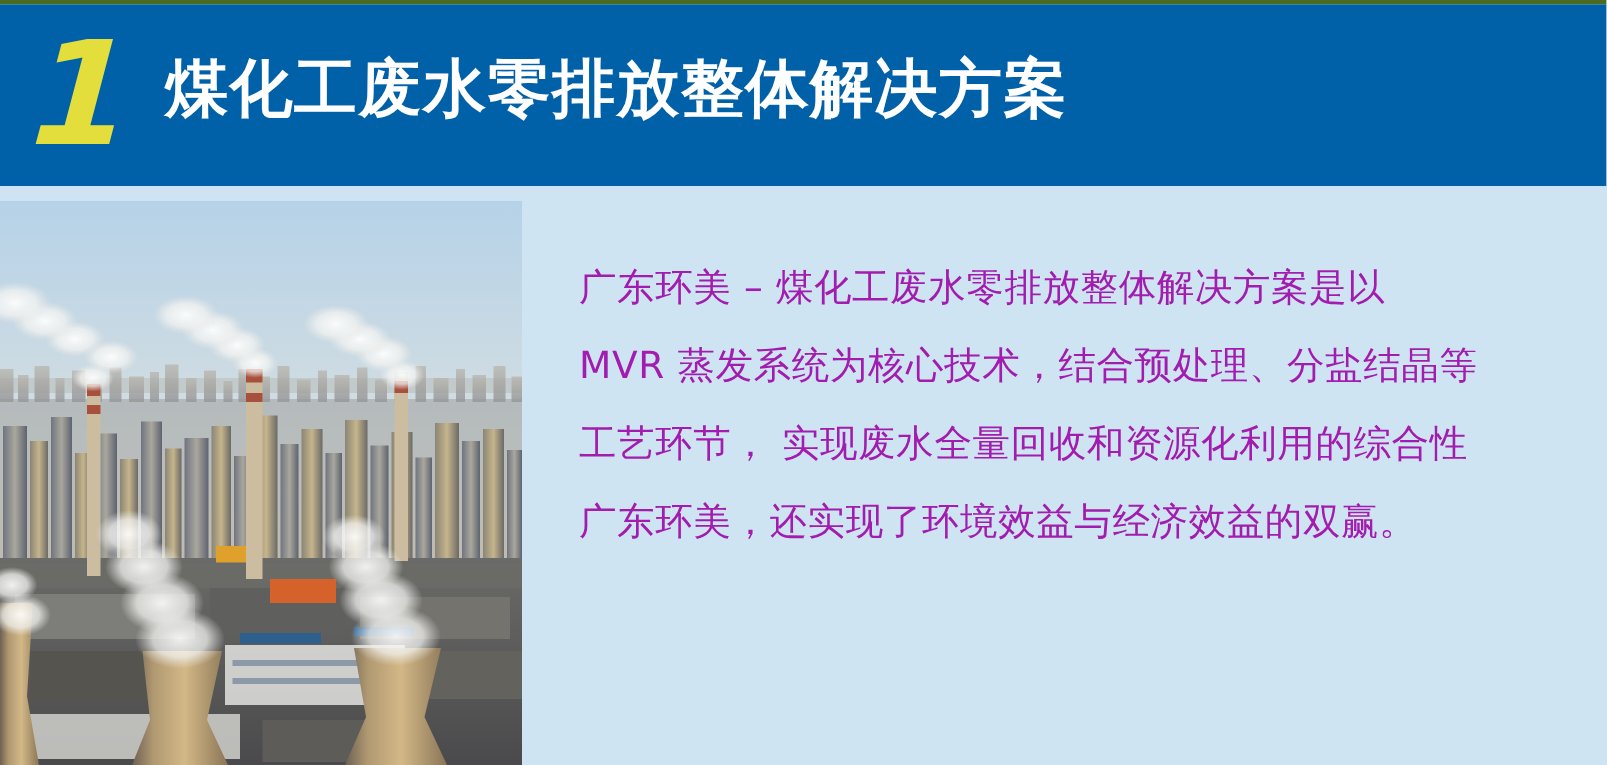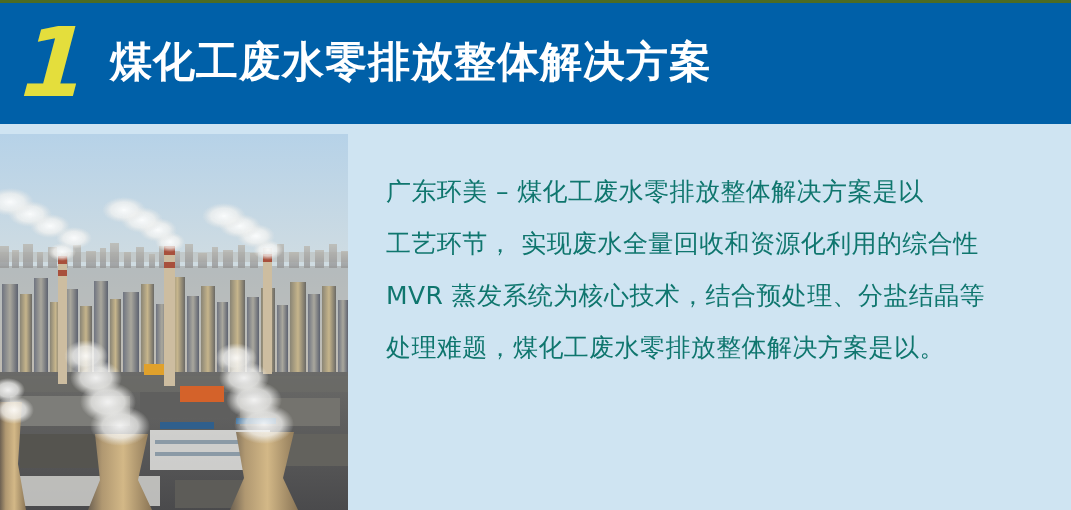--- a/index.html
+++ b/index.html
@@ -51,21 +51,21 @@
     line-height: 96px;
     color: #e4de3c;
     letter-spacing: -2px;
     transform: skewX(-4deg);
   }
 
   .header-title {
     position: absolute;
     left: 110px;
     top: 28px;
-    font-family: Liberation Serif, serif;
+    font-family: Liberation Mono, monospace;
     font-size: 42px;
     font-weight: 700;
     line-height: 62px;
     color: #ffffff;
     letter-spacing: 1px;
     white-space: nowrap;
   }
 
   
   .body-area {
@@ -93,21 +93,21 @@
   .paragraph {
     position: absolute;
     left: 386px;
     top: 166px;
     width: 620px;
   }
   .para-line {
     font-family: "DejaVu Sans", sans-serif;
     font-size: 25px;
     line-height: 52px;
-    color: #0f766e;
+    color: #a21caf;
     letter-spacing: 0.4px;
     white-space: nowrap;
   }
 </style>
 </head>
 <body>
 
 <div id="page">
 
   <div class="top-rule"></div>
@@ -285,18 +285,18 @@
         <ellipse cx="236" cy="224" rx="21" ry="15" fill="url(#smoke)"></ellipse>
 
         <ellipse cx="14" cy="276" rx="20" ry="14" fill="url(#smoke)"></ellipse>
         <ellipse cx="8" cy="256" rx="17" ry="12" fill="url(#smoke)"></ellipse>
       </g>
     </svg>
   </div>
 
   <div class="paragraph">
     <div class="para-line">广东环美 – 煤化工废水零排放整体解决方案是以</div>
+    <div class="para-line">MVR 蒸发系统为核心技术，结合预处理、分盐结晶等</div>
     <div class="para-line">工艺环节， 实现废水全量回收和资源化利用的综合性</div>
-    <div class="para-line">MVR 蒸发系统为核心技术，结合预处理、分盐结晶等</div>
-    <div class="para-line">处理难题，煤化工废水零排放整体解决方案是以。</div>
+    <div class="para-line">广东环美，还实现了环境效益与经济效益的双赢。</div>
   </div>
 
 </div>
 
 </body></html>

